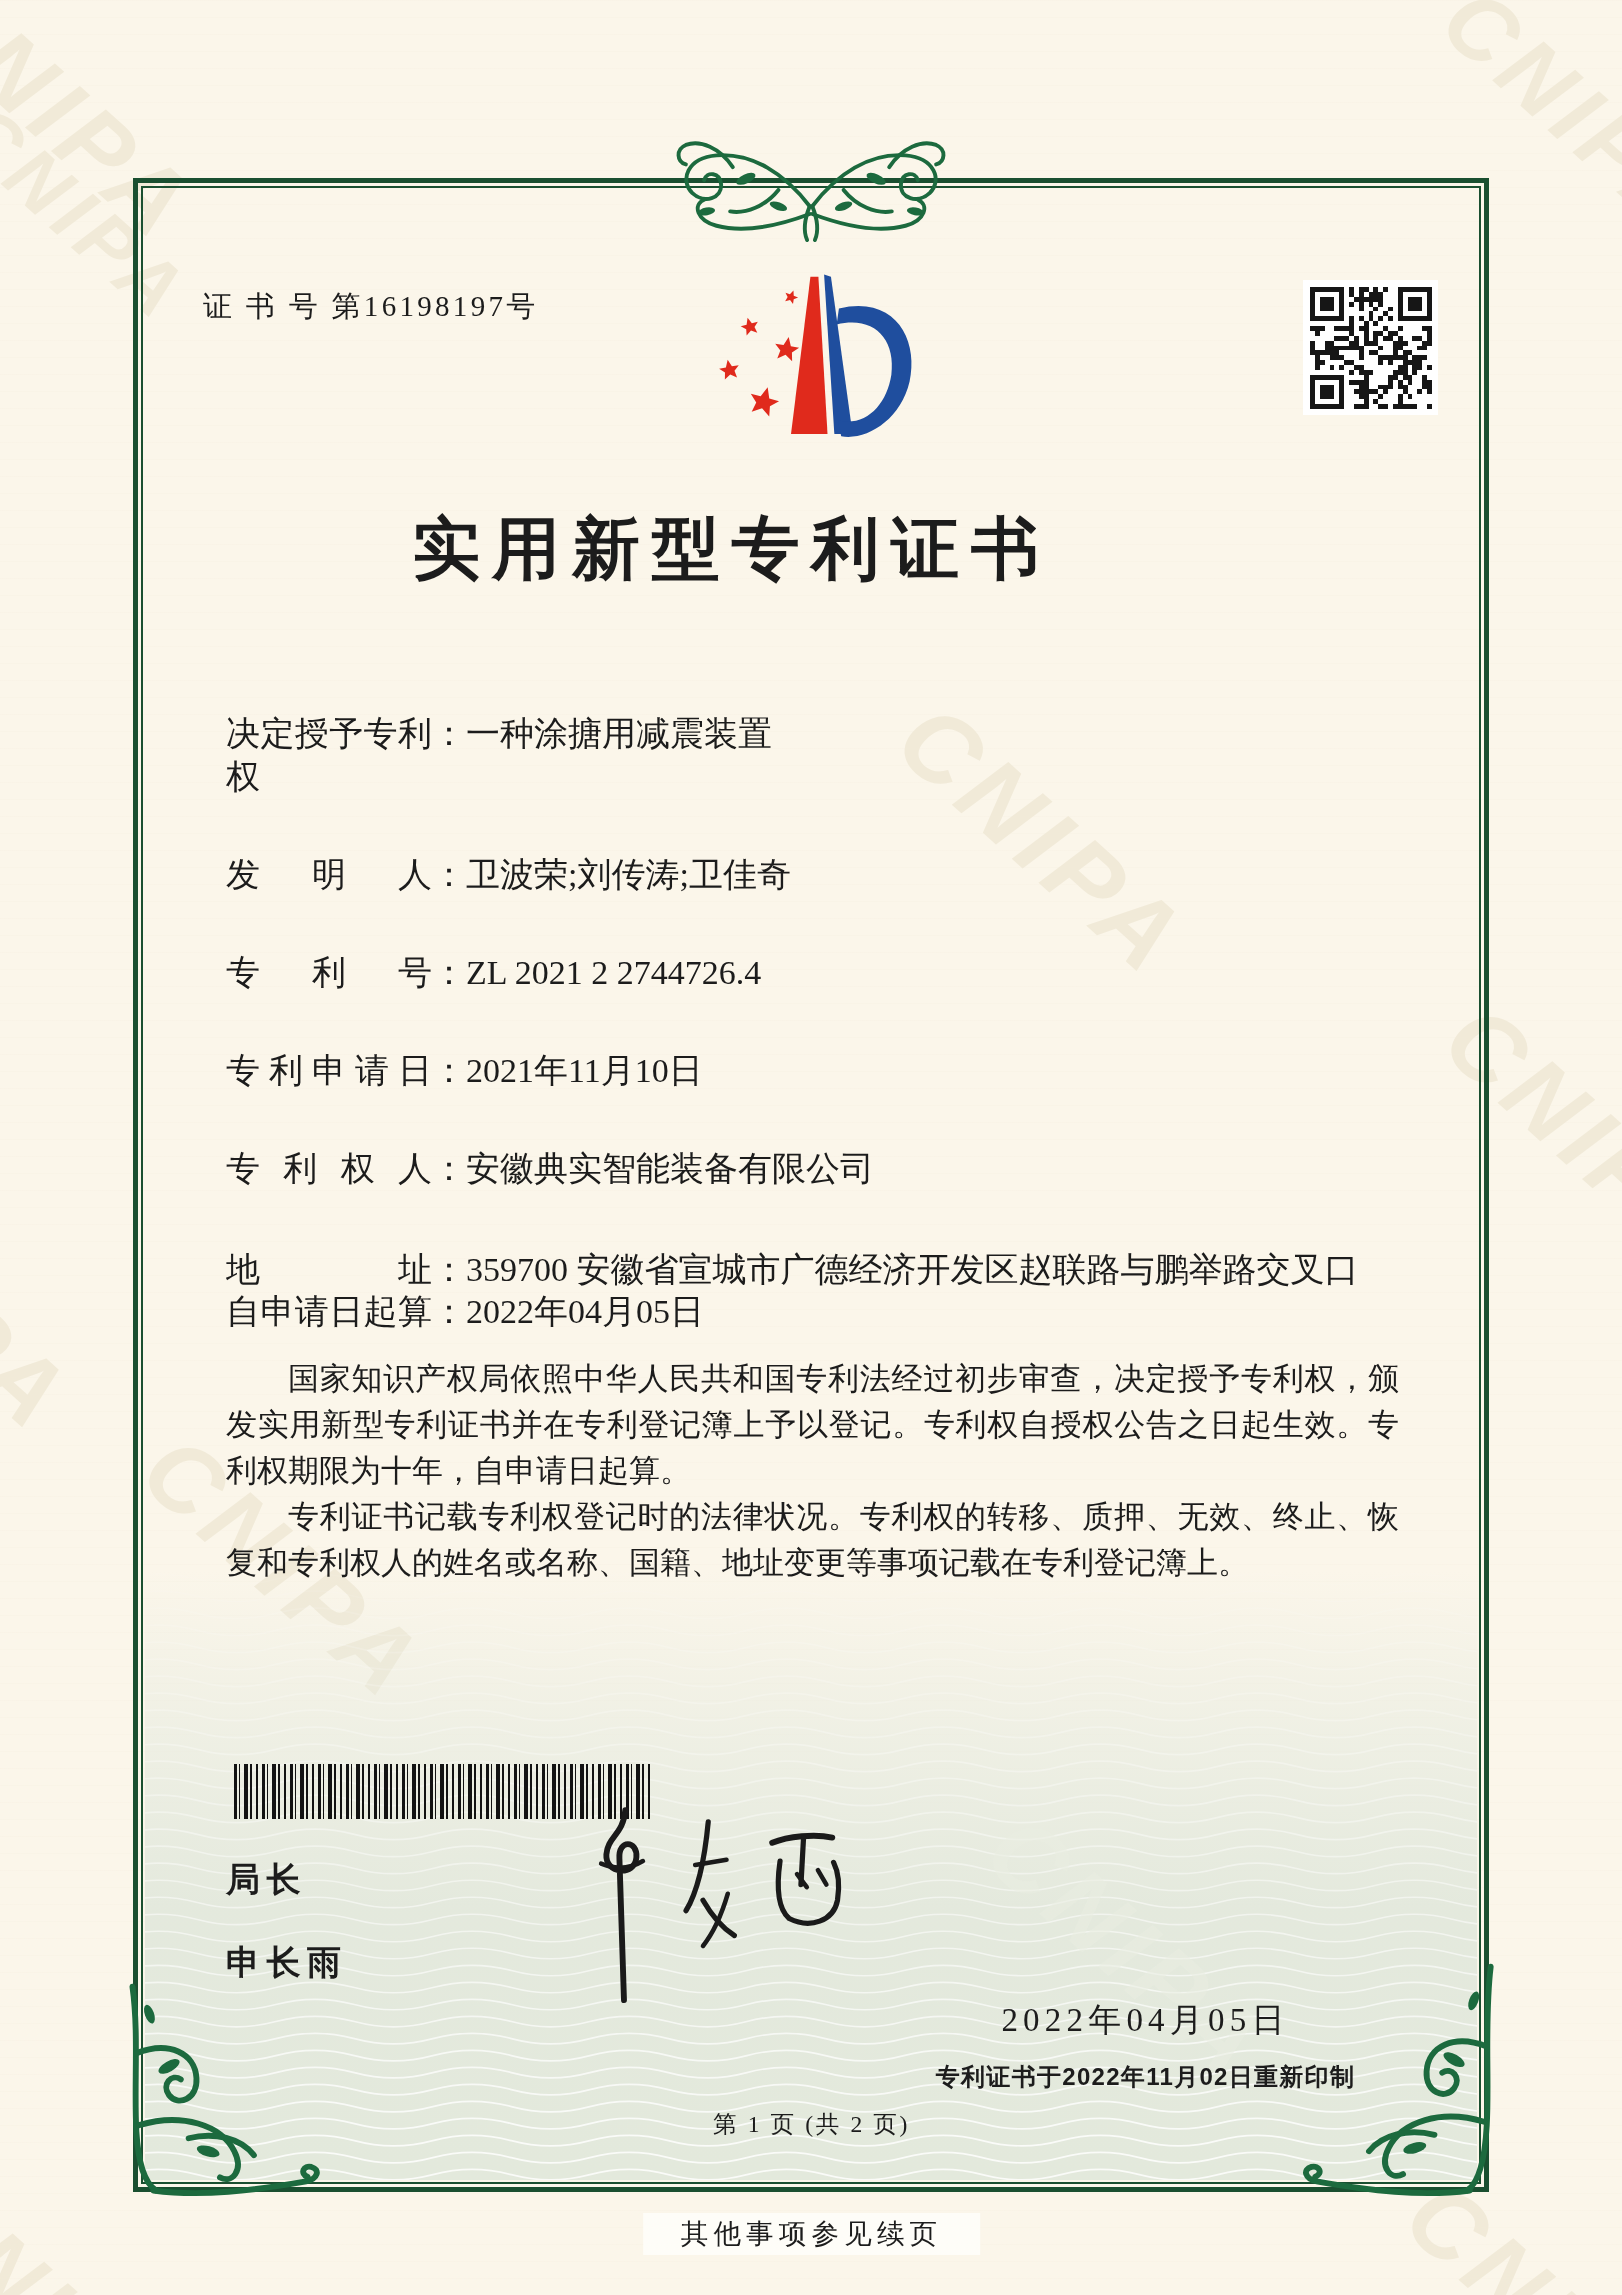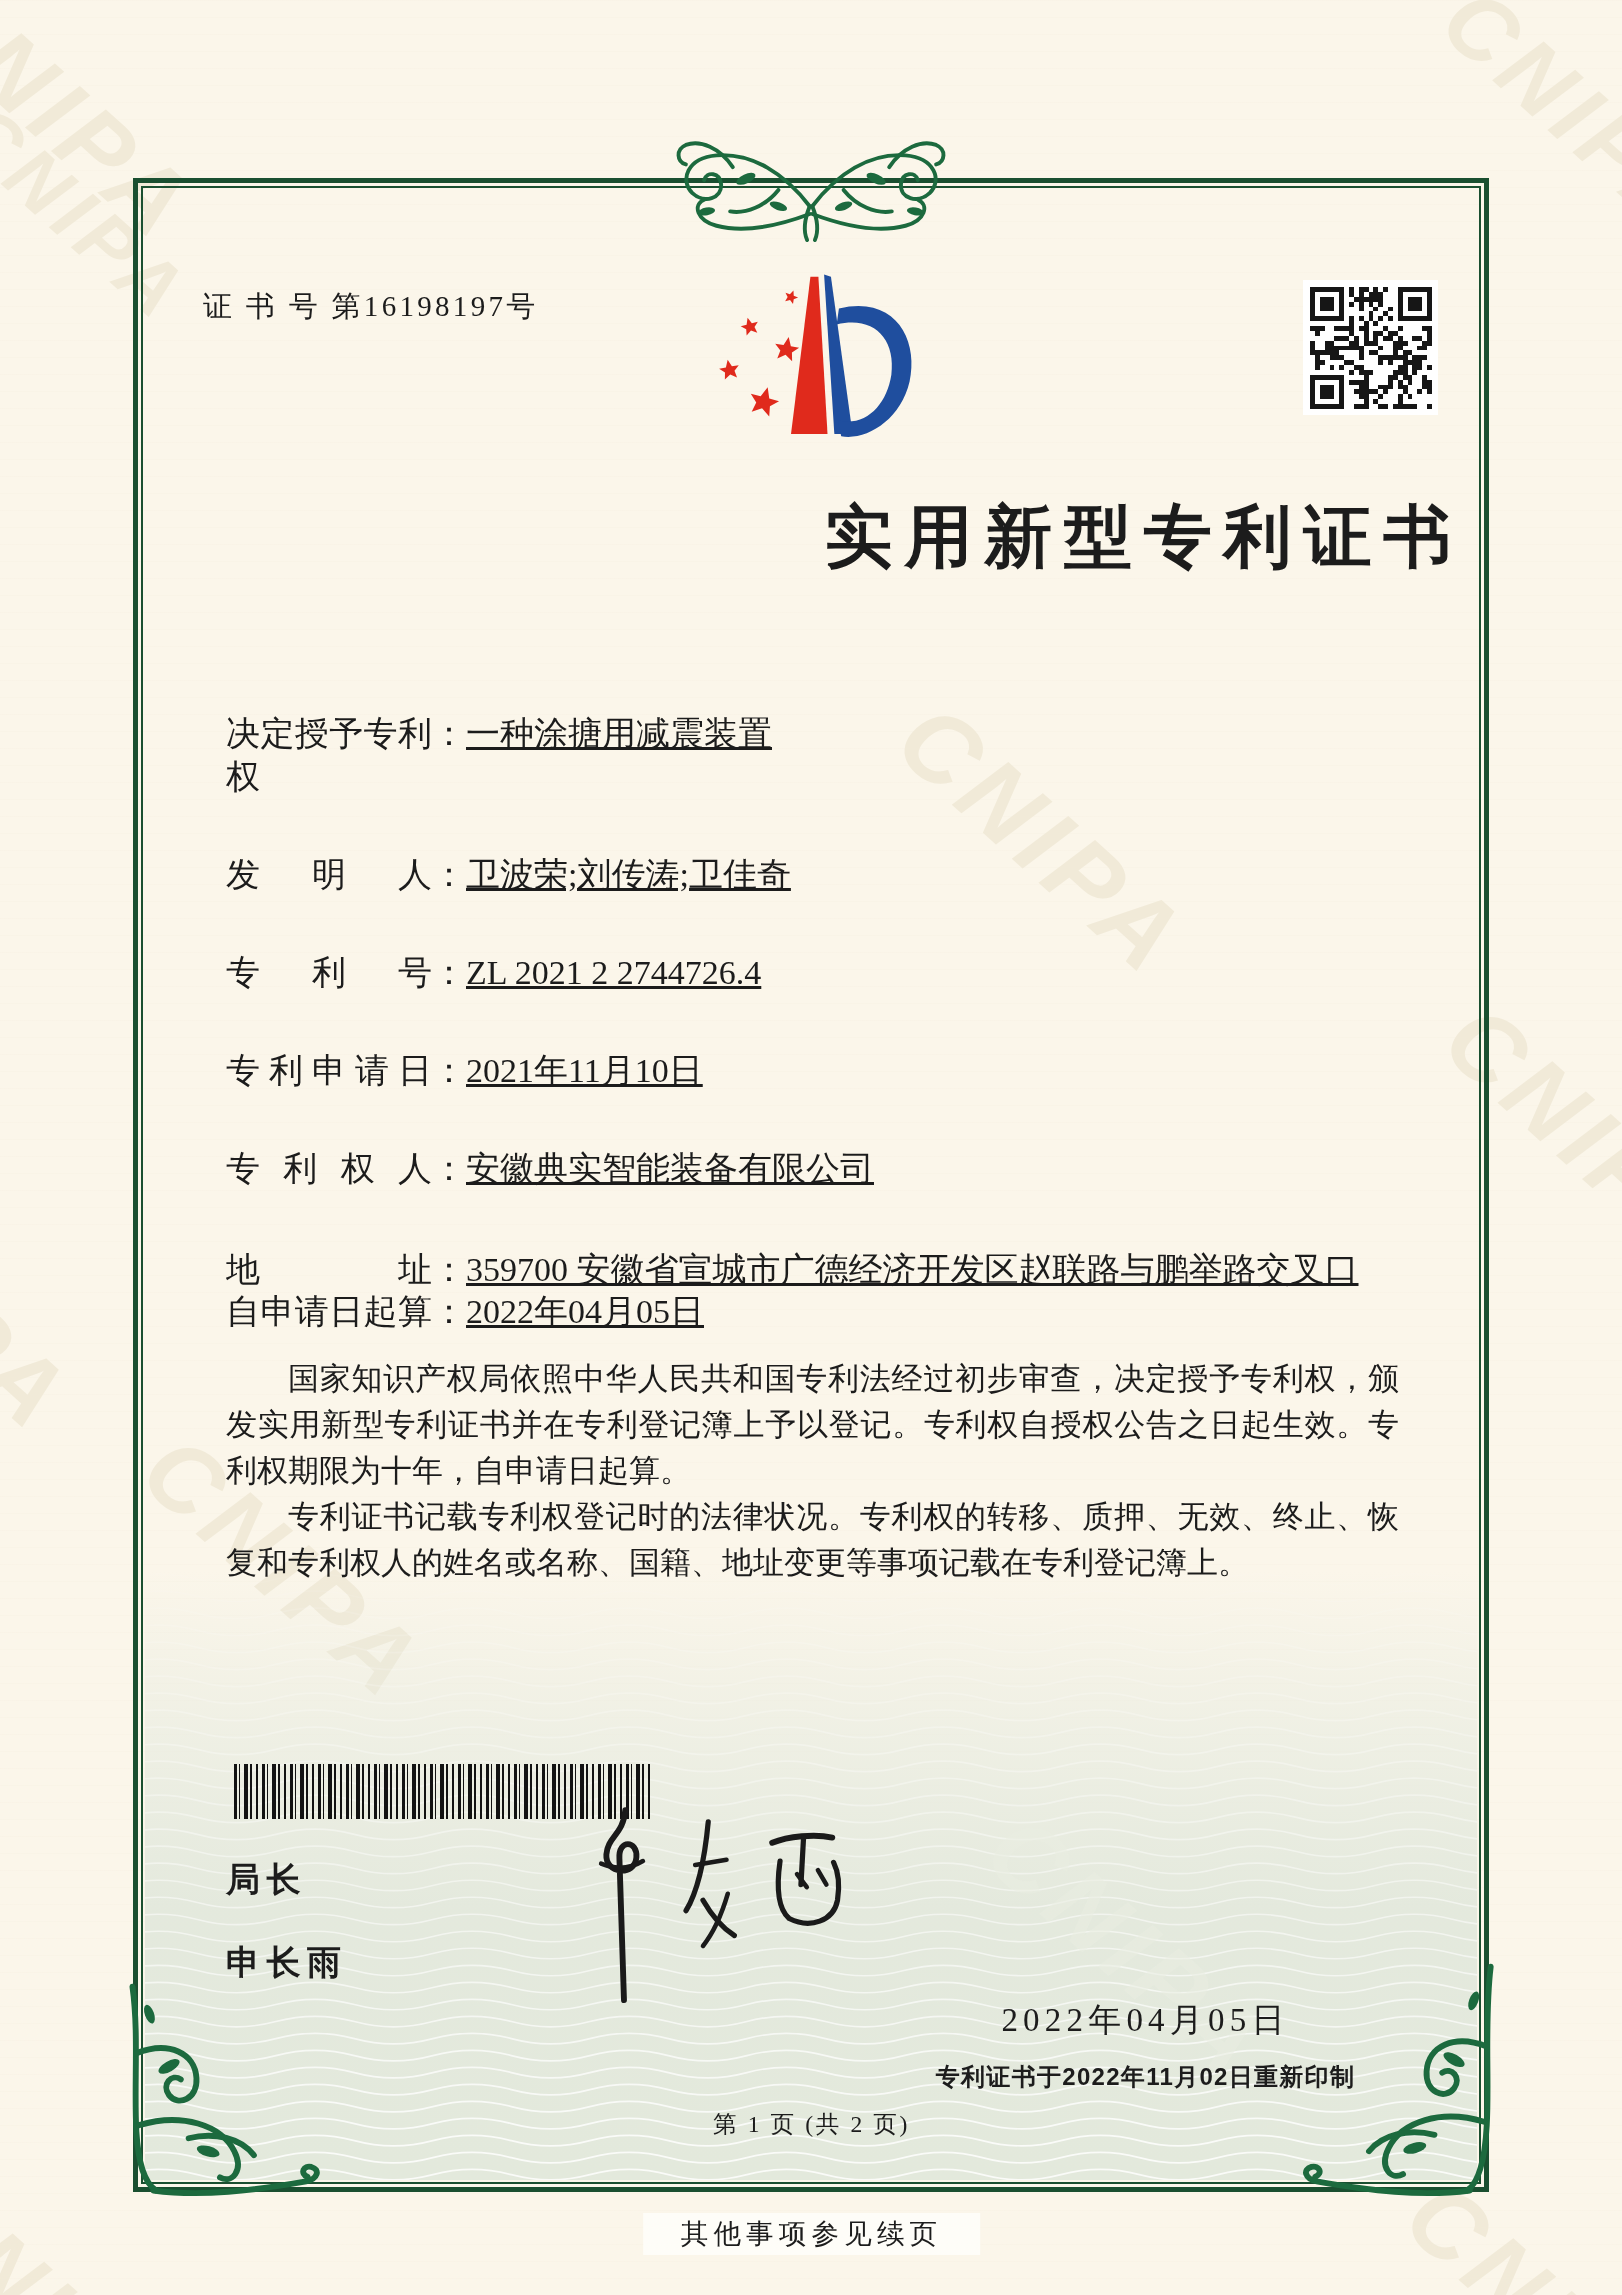--- a/index.html
+++ b/index.html
@@ -52,29 +52,29 @@
   .cert-no{
     position:absolute;left:203px;top:287px;
     font-size:29px;letter-spacing:3.3px;
   }
 
   .logo{position:absolute;left:692px;top:263px;width:230px;height:228px;}
   .qr{position:absolute;left:1303px;top:280px;width:135px;height:135px;background:#fff;padding:6.5px;box-sizing:border-box;}
   .qr svg{width:100%;height:100%;}
 
   .title{
-    position:absolute;left:0;top:492px;width:1463px;
-    text-align:right;font-size:68px;font-weight:bold;letter-spacing:11.8px;
+    position:absolute;left:0;top:504px;width:1463px;
+    text-align:center;font-size:68px;font-weight:bold;letter-spacing:11.8px;
   }
 
   .fields{position:absolute;left:226px;top:712px;width:1175px;}
   .frow{font-size:34px;line-height:43px;margin-bottom:55px;position:relative;}
   .flabel{display:inline-block;width:206px;text-align:justify;text-align-last:justify;vertical-align:top;}
   .fcolon{display:inline-block;vertical-align:top;}
-  .fvalue{display:inline-block;vertical-align:top;max-width:936px;text-decoration:underline;}
+  .fvalue{display:inline-block;vertical-align:top;max-width:936px;}
   .frow.address{line-height:50px;margin-bottom:0;}
   .frow.grant{margin-top:-5.2px;margin-bottom:0;}
   .grant-right{position:absolute;left:615px;top:0;white-space:nowrap;}
 
   .paras{
     position:absolute;left:226px;top:1356px;width:1173px;
     font-size:31px;line-height:46px;text-align:justify;
   }
   .paras p{margin:0;text-indent:62px;}
 

